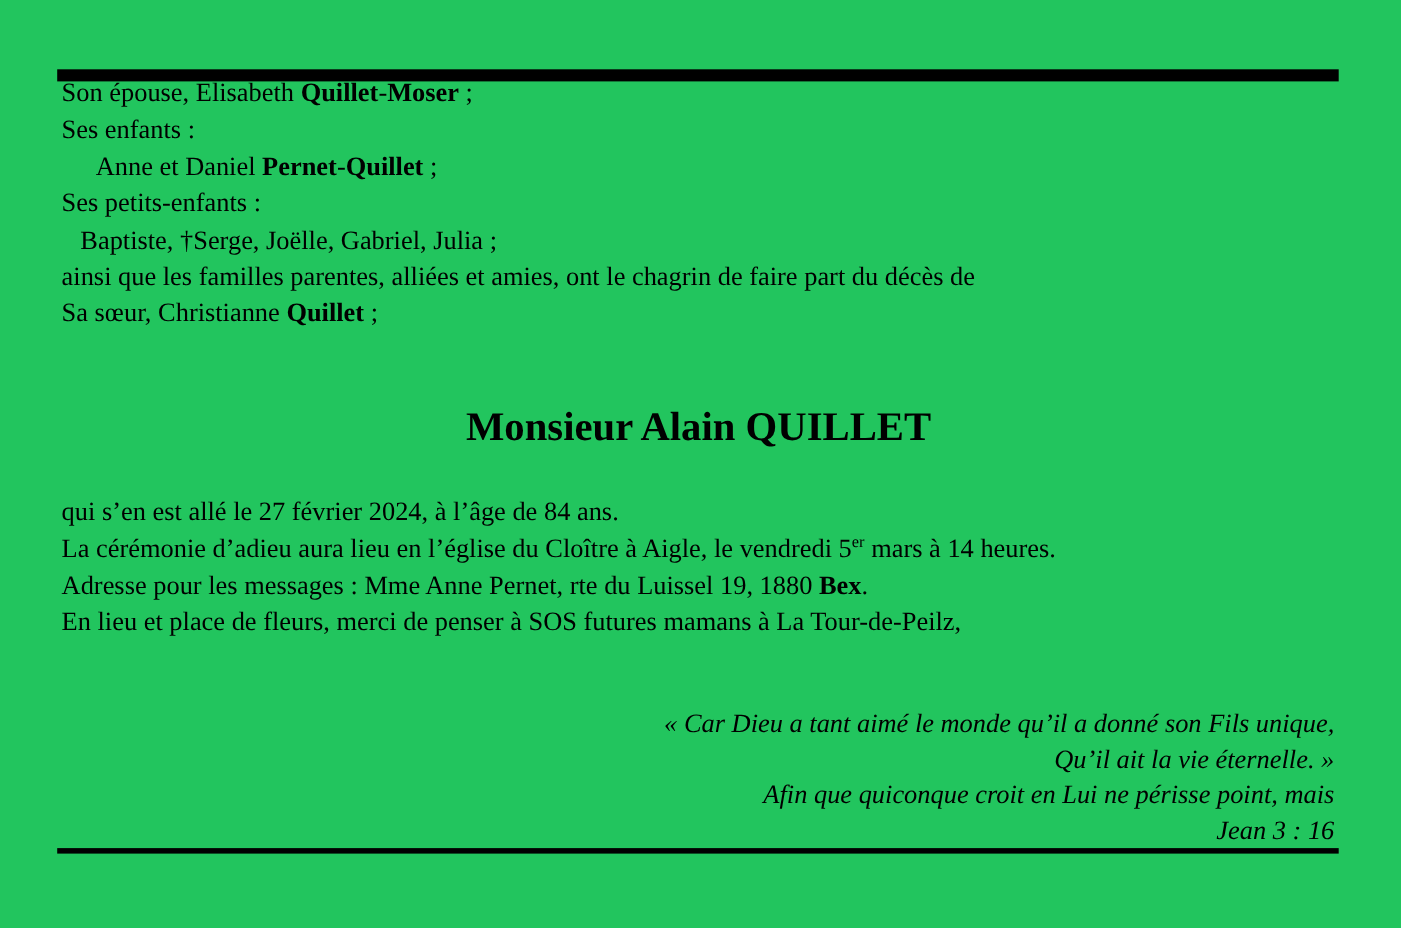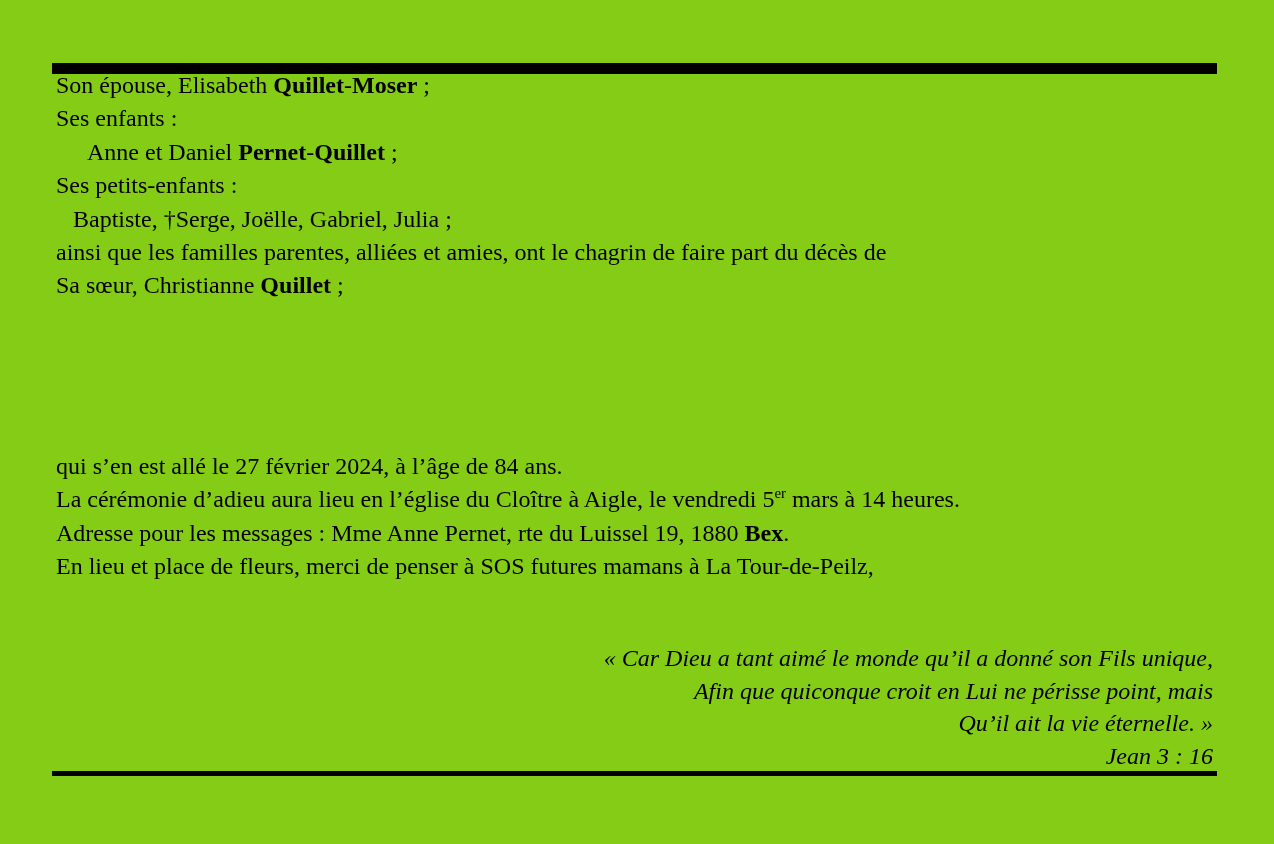--- a/index.html
+++ b/index.html
@@ -4,21 +4,21 @@
 <style>
   html, body {
     margin: 0;
     padding: 0;
     background: #ffffff;
   }
   .page {
     position: relative;
     width: 1274px;
     height: 844px;
-    background: #84cc16;
+    background: #22c55e;
     color: #000000;
     font-family: "Liberation Serif", "DejaVu Serif", serif;
     overflow: hidden;
   }
   .rule {
     position: absolute;
     left: 52px;
     width: 1165px;
     background: #000000;
   }
@@ -71,30 +71,31 @@
   <div class="textblock family">
       <div class="line"><span>Son épouse, Elisabeth </span><span class="b">Quillet</span><span>-</span><span class="b">Moser</span><span> ;</span></div>
       <div class="line"><span>Ses enfants :</span></div>
       <div class="line" style="padding-left: 31px;"><span>Anne et Daniel </span><span class="b">Pernet</span><span>-</span><span class="b">Quillet</span><span> ;</span></div>
       <div class="line"><span>Ses petits-enfants :</span></div>
       <div class="line" style="padding-left: 17px;"><span>Baptiste, †Serge, Joëlle, Gabriel, Julia ;</span></div>
       <div class="line"><span>ainsi que les familles parentes, alliées et amies, ont le chagrin de faire part du décès de</span></div>
       <div class="line"><span>Sa sœur, Christianne </span><span class="b">Quillet</span><span> ;</span></div>
     </div>
 
+  <div class="title">Monsieur Alain QUILLET</div>
 
   <div class="textblock details">
       <div class="line"><span>qui s’en est allé le 27 février 2024, à l’âge de 84 ans.</span></div>
       <div class="line"><span>La cérémonie d’adieu aura lieu en l’église du Cloître à Aigle, le vendredi 5</span><sup>er</sup><span> mars à 14 heures.</span></div>
       <div class="line"><span>Adresse pour les messages : Mme Anne Pernet, rte du Luissel 19, 1880 </span><span class="b">Bex</span><span>.</span></div>
       <div class="line"><span>En lieu et place de fleurs, merci de penser à SOS futures mamans à La Tour-de-Peilz,</span></div>
     </div>
 
   <div class="textblock quote">
       <div class="line"><span>« Car Dieu a tant aimé le monde qu’il a donné son Fils unique,</span></div>
+      <div class="line"><span>Qu’il ait la vie éternelle. »</span></div>
       <div class="line"><span>Afin que quiconque croit en Lui ne périsse point, mais</span></div>
-      <div class="line"><span>Qu’il ait la vie éternelle. »</span></div>
       <div class="line"><span>Jean 3 : 16</span></div>
     </div>
 
   <div class="rule bottom"></div>
 
 </div>
 
 </body></html>

